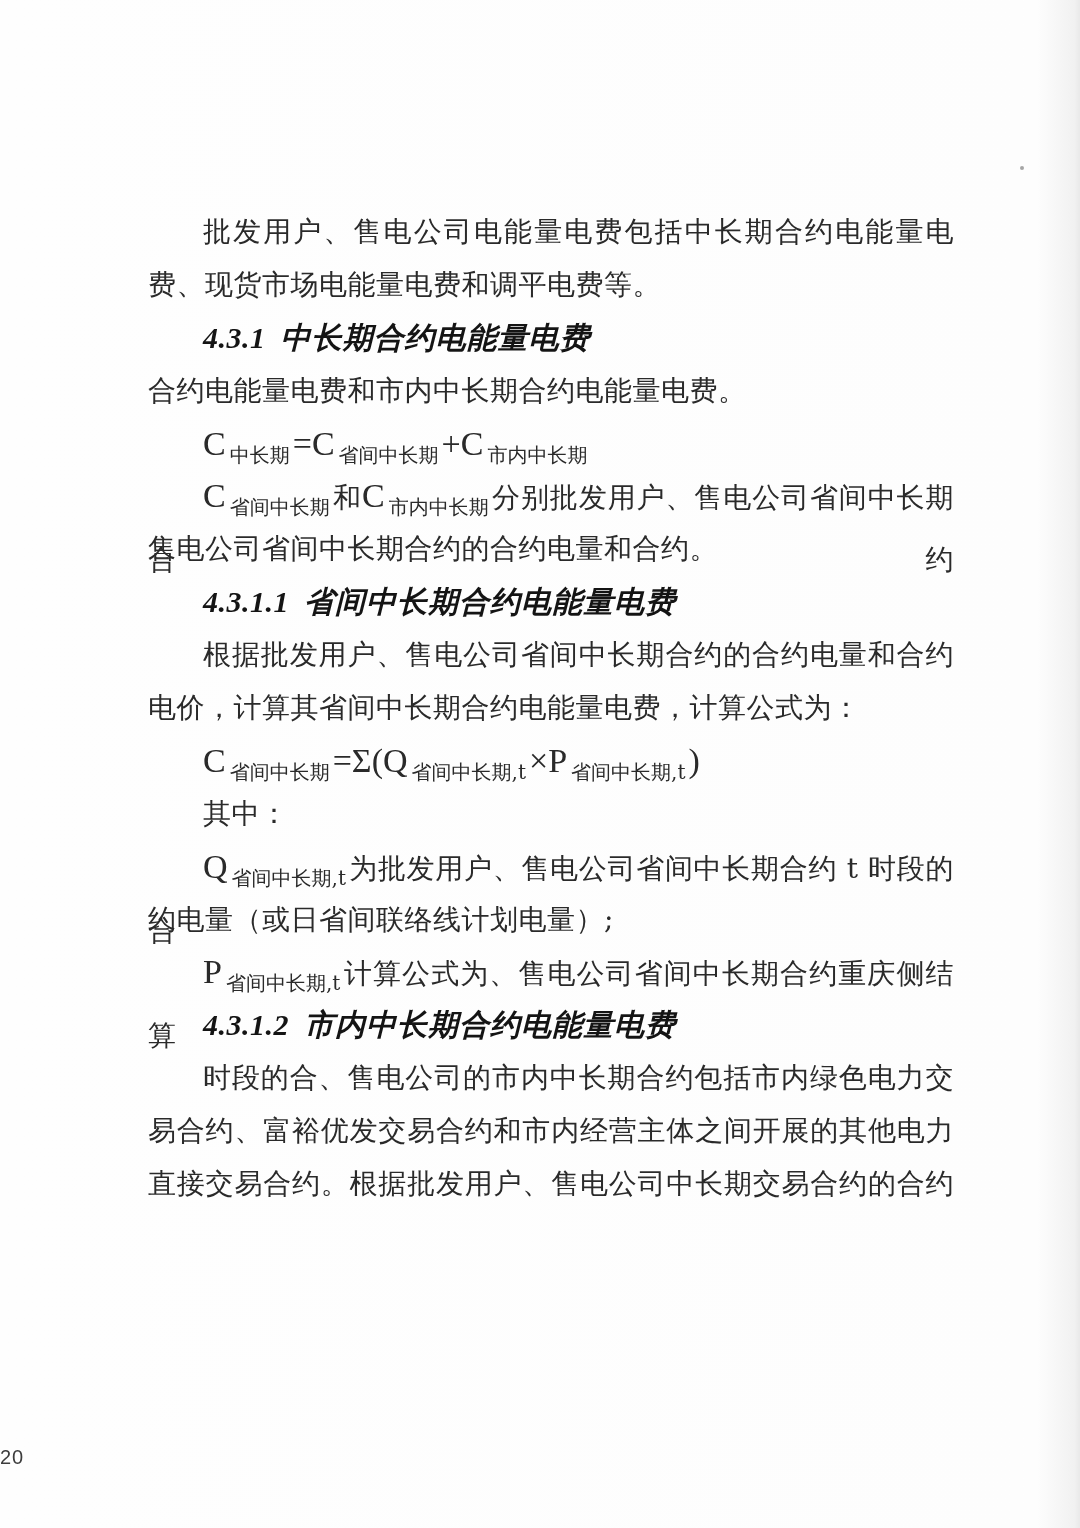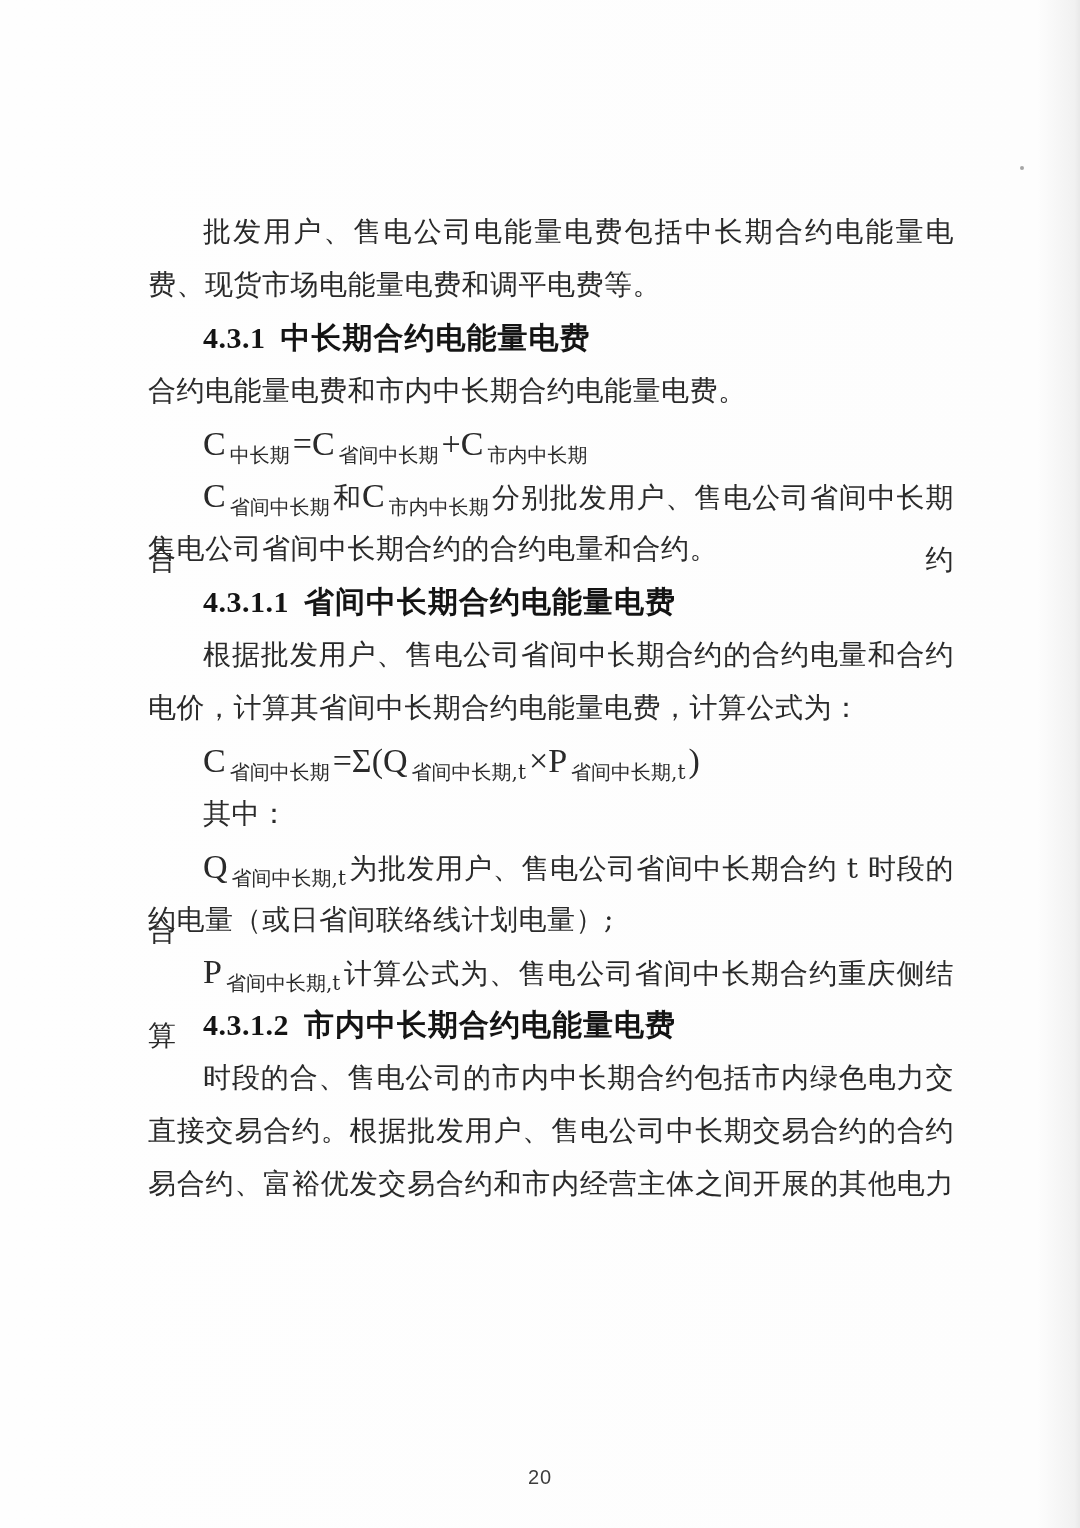--- a/index.html
+++ b/index.html
@@ -27,44 +27,43 @@
     font-size: 28px;
     white-space: nowrap;
     letter-spacing: 0.5px;
   }
   .fill {
     white-space: normal;
     text-align: justify;
     text-align-last: justify;
   }
   .indent { text-indent: 55px; }
-  .heading { font-weight: 700; color: #141414; font-size: 30px; letter-spacing: 1px; }
+  .heading { font-weight: 700; color: #141414; font-size: 30px; letter-spacing: 1px; font-style: italic; }
   .hnum { font-family: "Liberation Serif", serif; margin-right: 15px; letter-spacing: 0.5px; }
   .rm {
     font-family: "Liberation Serif", "DejaVu Serif", serif;
     font-size: 34px;
     letter-spacing: 0;
   }
   .sub {
     font-size: 20px;
     letter-spacing: 0;
     vertical-align: -7px;
     margin: 0 3px 0 4px;
     display: inline-block;
     text-indent: 0;
   }
   .pageno {
     position: absolute;
     top: 1446px; left: 0; width: 1080px;
-    text-align: center;
+    text-align: left;
     font-family: "Liberation Sans", sans-serif;
     font-size: 20px;
     color: #3d3d3d;
     letter-spacing: 1px;
-    margin-top: 20px;
   }
   .artifact-dot {
     position: absolute;
     left: 1020px; top: 166px;
     width: 4px; height: 4px;
     border-radius: 50%;
     background: #8f8f8f;
     opacity: 0.8;
   }
 </style>
@@ -97,20 +96,20 @@
     <p class="ln indent"><span>其中：</span></p>
 
     <p class="ln indent fill"><span class="rm">Q</span><span class="sub">省间中长期,t</span><span>为批发用户、售电公司省间中长期合约 t 时段的合</span></p>
     <p class="ln"><span>约电量（或日省间联络线计划电量）;</span></p>
 
     <p class="ln indent fill"><span class="rm">P</span><span class="sub">省间中长期,t</span><span>计算公式为、售电公司省间中长期合约重庆侧结算</span></p>
 
     <p class="ln indent heading"><span class="hnum">4.3.1.2</span><span>市内中长期合约电能量电费</span></p>
 
     <p class="ln indent fill"><span>时段的合、售电公司的市内中长期合约包括市内绿色电力交</span></p>
+    <p class="ln fill"><span>易合约、富裕优发交易合约和市内经营主体之间开展的其他电力</span></p>
     <p class="ln fill"><span>直接交易合约。根据批发用户、售电公司中长期交易合约的合约</span></p>
-    <p class="ln fill"><span>易合约、富裕优发交易合约和市内经营主体之间开展的其他电力</span></p>
 
   </div>
 
   <div class="artifact-dot"></div>
   <div class="pageno">20</div>
 </div>
 
 </body></html>

